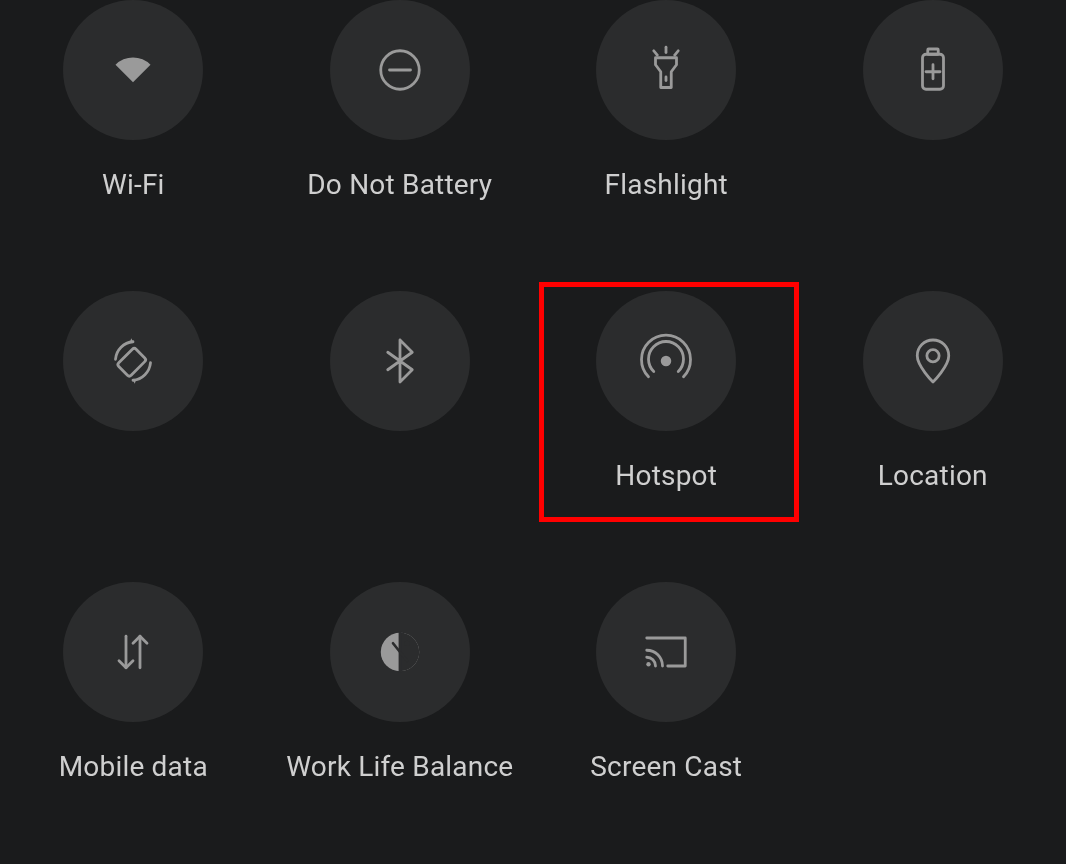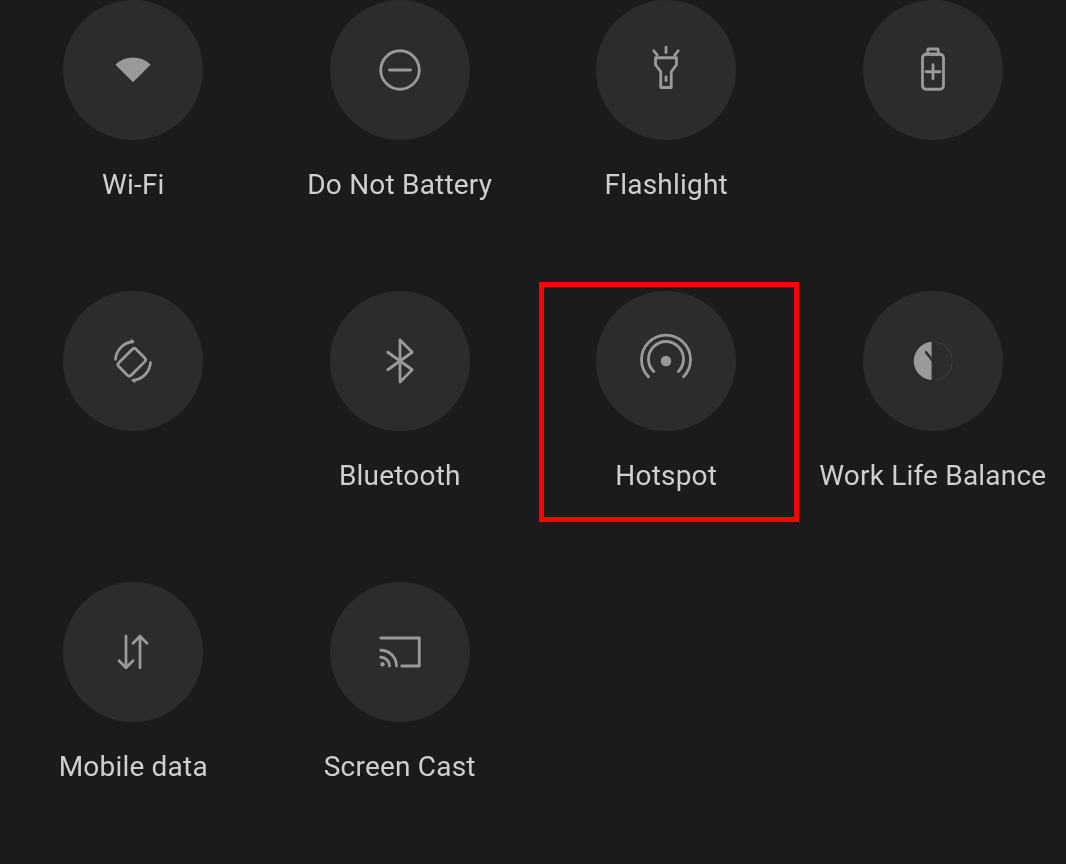--- a/index.html
+++ b/index.html
@@ -132,64 +132,72 @@
         </svg>
       </div>
     </div>
 
     <div class="tile">
       <div class="circle">
         <svg viewBox="0 0 64 64">
           <path d="M32 8 L32 56 L46 42 L18 22 M32 8 L46 22 L18 42"></path>
         </svg>
       </div>
-      <div class="label">Bluetooth</div>
     </div>
 
 
     <div class="tile">
       <div class="circle">
         <svg viewBox="0 0 64 64">
           <circle cx="32" cy="32" r="6" fill="#9a9a9a" stroke="none"></circle>
           <path d="M18 44 A20 20 0 1 1 46 44"></path>
           <path d="M12 50 A28 28 0 1 1 52 50"></path>
         </svg>
       </div>
       <div class="label">Hotspot</div>
     </div>
 
+    <div class="tile">
+      <div class="circle">
+        <svg viewBox="0 0 64 64">
+          <path d="M32 56 C32 56 14 38 14 26 A18 18 0 0 1 50 26 C50 38 32 56 32 56 Z"></path>
+          <circle cx="32" cy="26" r="7"></circle>
+        </svg>
+      </div>
+      <div class="label">Location</div>
+    </div>
+
+    <div class="tile">
+      <div class="circle">
+        <svg viewBox="0 0 64 64">
+          <line x1="24" y1="14" x2="24" y2="50"></line>
+          <polyline points="16,42 24,50 32,42" stroke-width="3.2"></polyline>
+          <line x1="40" y1="14" x2="40" y2="50"></line>
+          <polyline points="32,22 40,14 48,22" stroke-width="3.2"></polyline>
+        </svg>
+      </div>
+      <div class="label">Mobile data</div>
+    </div>
 
     <div class="tile">
       <div class="circle">
         <svg viewBox="0 0 64 64">
           <circle cx="32" cy="32" r="22" fill="#9a9a9a" stroke="none"></circle>
           <path d="M32 10 A22 22 0 0 1 32 54 Z" fill="#2b2c2d" stroke="none"></path>
           <path d="M32 10 L32 54" stroke="#2b2c2d"></path>
           <path d="M24 22 L40 42" stroke="#2b2c2d" stroke-width="3"></path>
           <circle cx="40" cy="22" r="3" fill="#2b2c2d" stroke="none"></circle>
         </svg>
       </div>
       <div class="label">Work Life Balance</div>
     </div>
 
     <div class="tile">
       <div class="circle">
         <svg viewBox="0 0 64 64">
-          <line x1="24" y1="14" x2="24" y2="50"></line>
-          <polyline points="16,42 24,50 32,42" stroke-width="3.2"></polyline>
-          <line x1="40" y1="14" x2="40" y2="50"></line>
-          <polyline points="32,22 40,14 48,22" stroke-width="3.2"></polyline>
-        </svg>
-      </div>
-      <div class="label">Mobile data</div>
-    </div>
-
-    <div class="tile">
-      <div class="circle">
-        <svg viewBox="0 0 64 64">
           <path d="M10 16 H54 V48 H34"></path>
           <path d="M10 30 A18 18 0 0 1 28 48"></path>
           <path d="M10 38 A10 10 0 0 1 20 48"></path>
           <circle cx="12" cy="46" r="2.5" fill="#9a9a9a" stroke="none"></circle>
         </svg>
       </div>
       <div class="label">Screen Cast</div>
     </div>
 
   </div>

